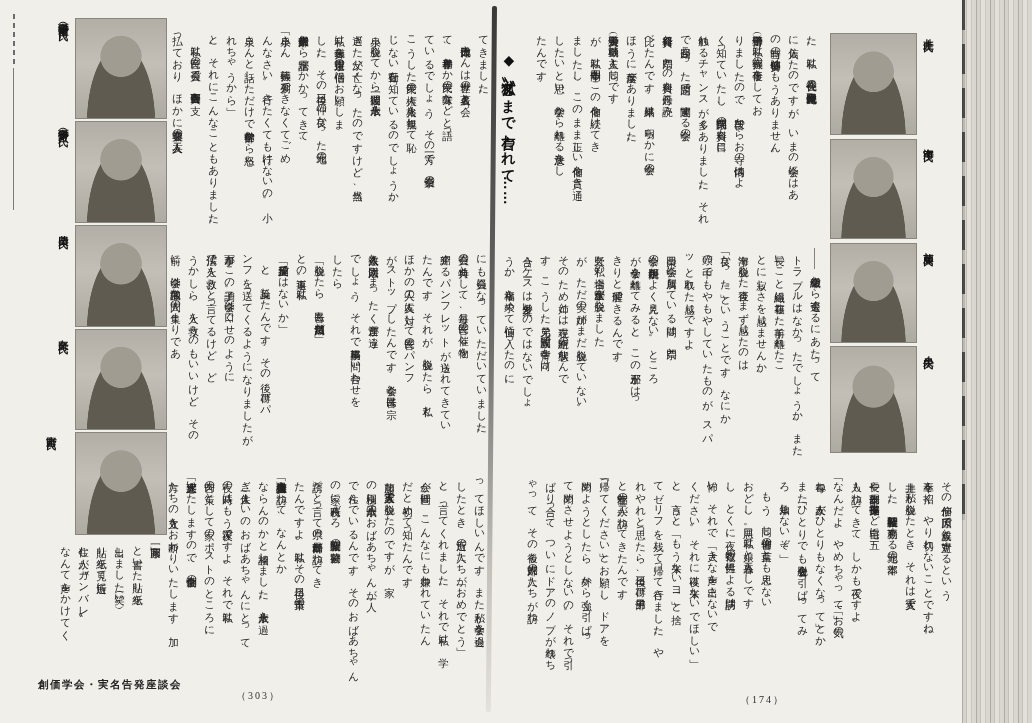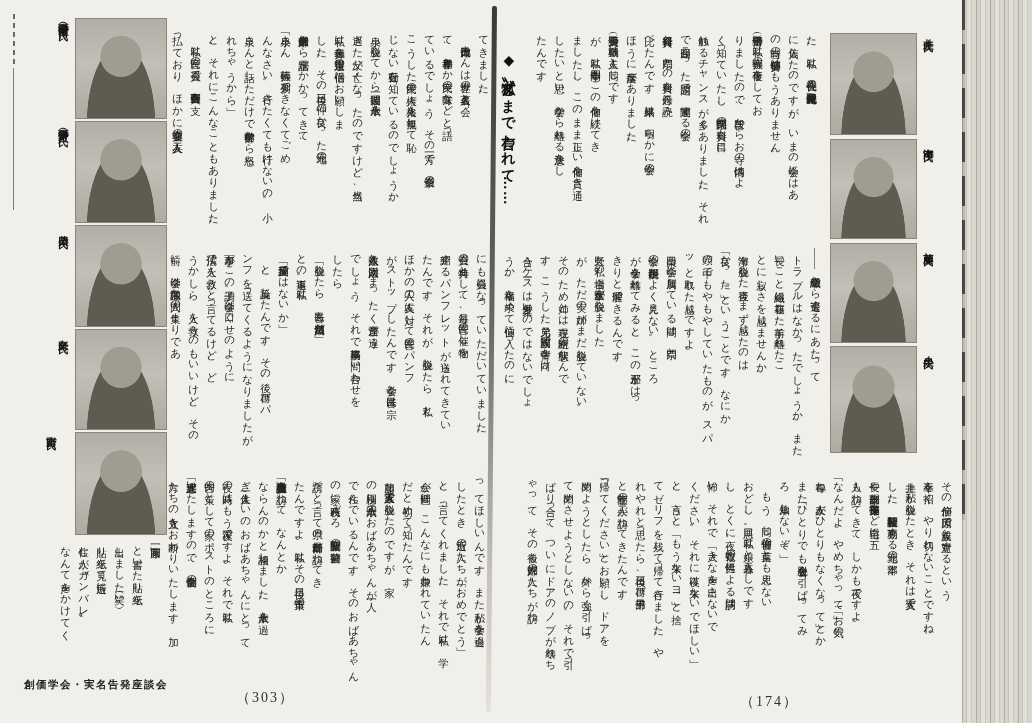--- a/index.html
+++ b/index.html
@@ -42,21 +42,21 @@
     position:absolute;
     writing-mode:vertical-rl;
     font-family:"Liberation Sans","DejaVu Sans",sans-serif;
     font-weight:bold;
     font-size:10.5px;
     letter-spacing:1px;
     color:#161616;
   }
   .pagenum{
     position:absolute;
-    font-size:14px;
+    font-size:10px;
     letter-spacing:2px;
     color:#2e2e2e;
   }
   .footer-caption{
     position:absolute;
     font-family:"Liberation Sans","DejaVu Sans",sans-serif;
     font-weight:bold;
     font-size:10.5px;
     letter-spacing:1.5px;
     color:#222;
@@ -253,17 +253,17 @@
   <div class="photo" style="left:75px;top:225px;width:92px;height:102px;"></div>
   <div class="photo" style="left:75px;top:329px;width:92px;height:101px;"></div>
   <div class="photo" style="left:75px;top:432px;width:92px;height:103px;"></div>
 
   <div class="photo-label" style="left:57px;top:15px;height:100px;">獅子野（博）氏</div>
   <div class="photo-label" style="left:57px;top:121px;height:100px;">獅子野（八）氏</div>
   <div class="photo-label" style="left:57px;top:227px;height:46px;">柴田氏</div>
   <div class="photo-label" style="left:57px;top:332px;height:46px;">久野氏</div>
   <div class="photo-label" style="left:45px;top:428px;height:46px;">吉野氏</div>
 
-  <div class="footer-caption" style="left:24px;top:678px;text-align:center;">創価学会・実名告発座談会</div>
+  <div class="footer-caption" style="left:38px;top:678px;text-align:center;">創価学会・実名告発座談会</div>
 
   <div class="pagenum" style="left:236px;top:689px;">（303）</div>
 
 </div>
 
 </body></html>

